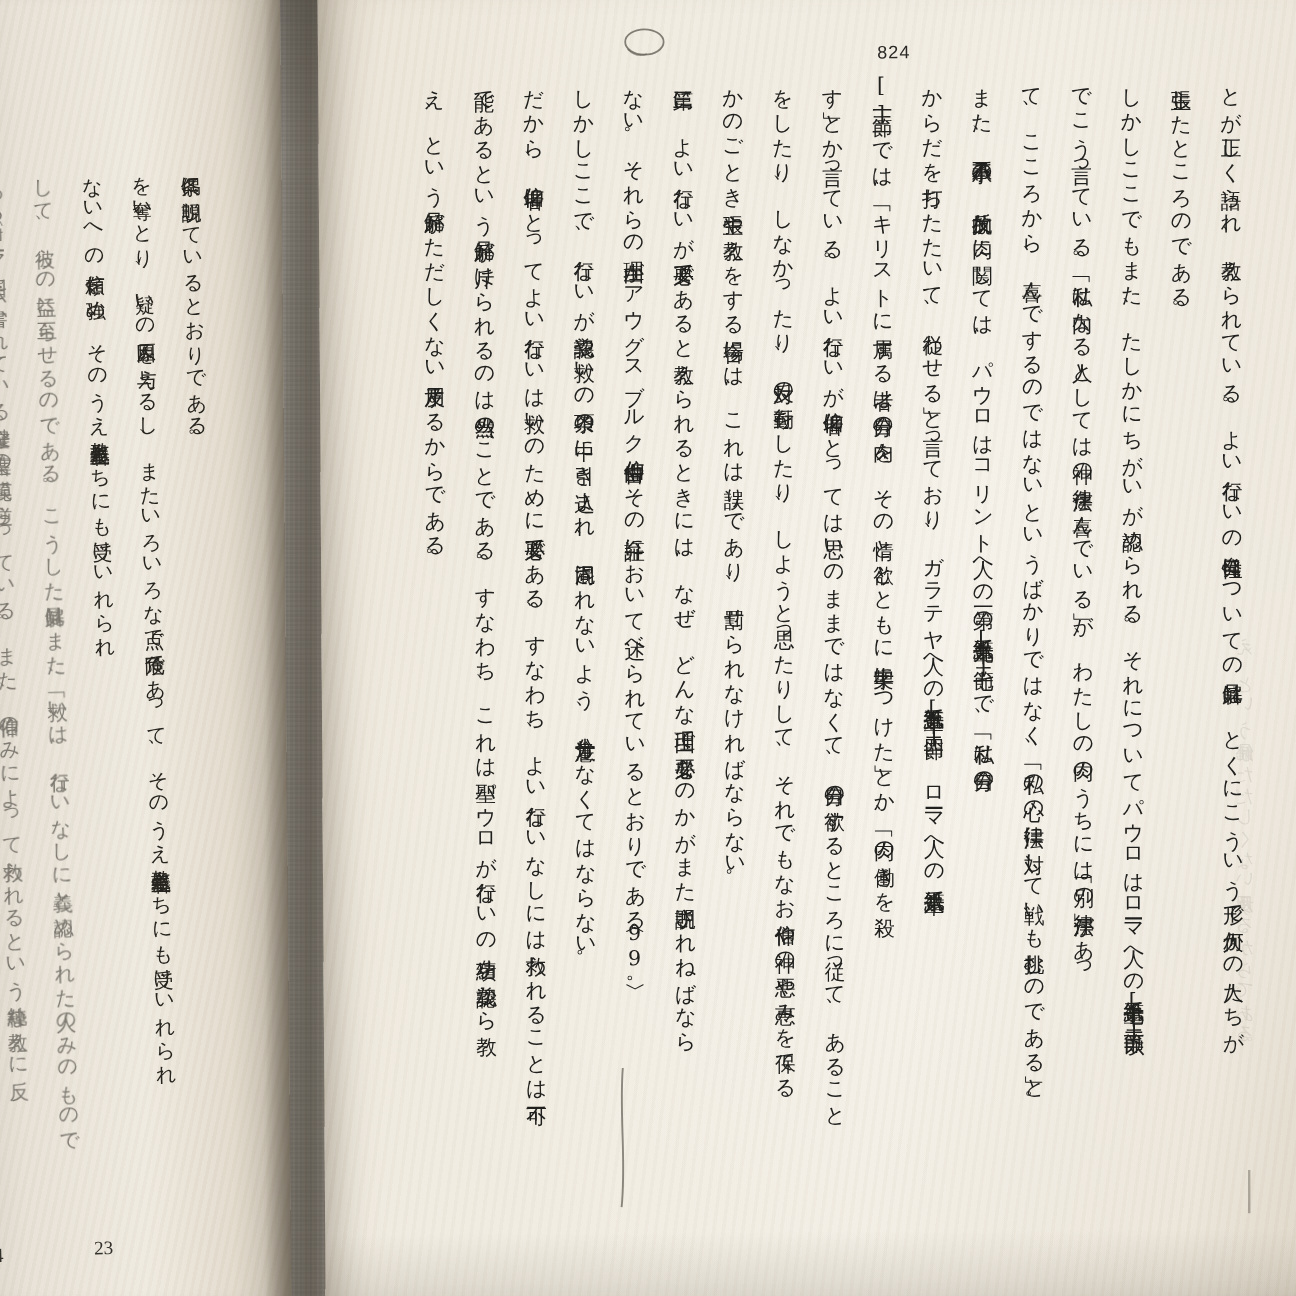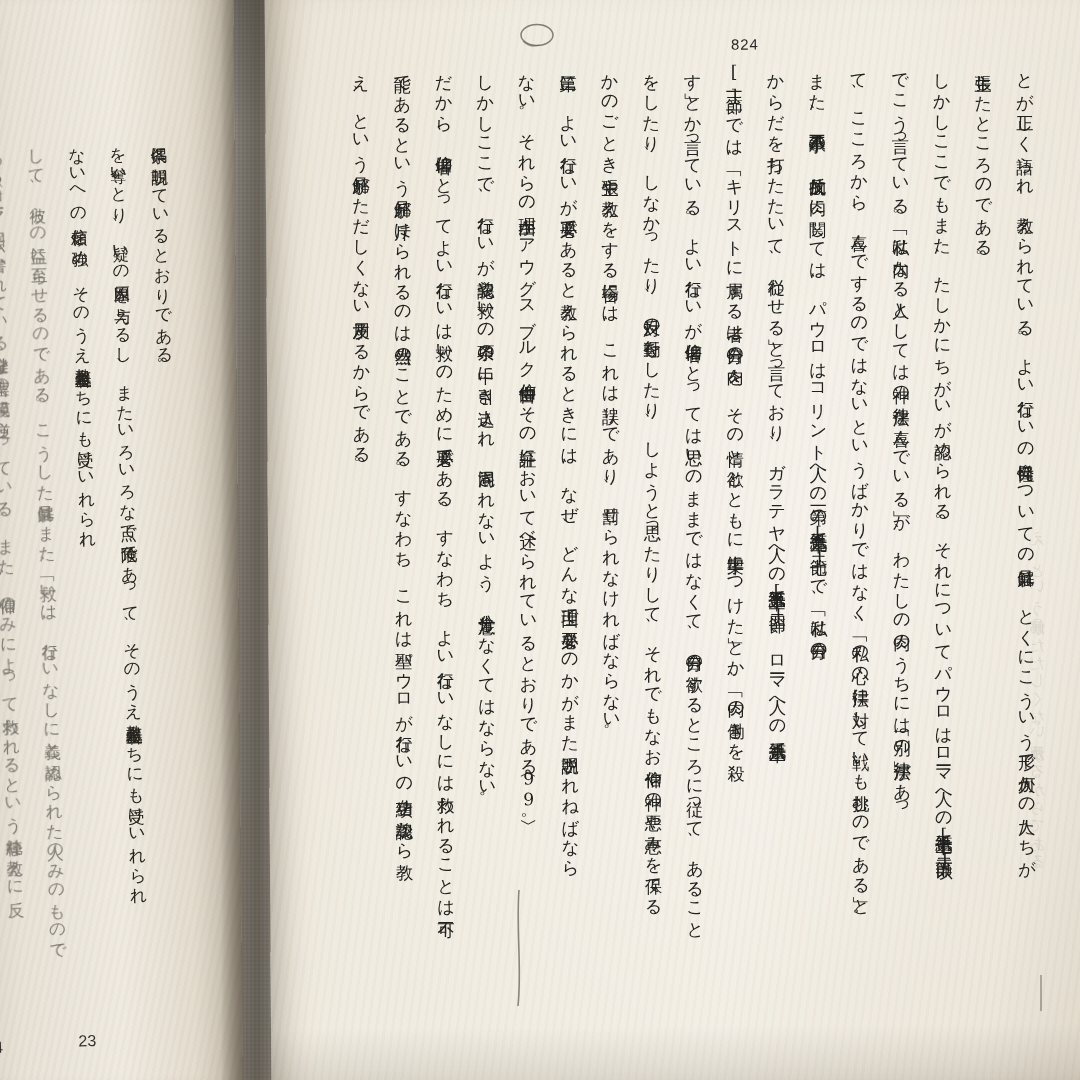--- a/index.html
+++ b/index.html
@@ -155,21 +155,21 @@
     font-family: "Liberation Sans", sans-serif;
     font-size: 15px;
     color: #2a2926;
     letter-spacing: 0.06em;
   }
   
   .page-num-left-a {
     position: absolute;
     left: 104px;
     top: 1046px;
-    font-family: Liberation Sans, sans-serif;
+    font-family: Liberation Serif, serif;
     font-size: 16px;
     color: #33312c;
     transform: rotate(-1deg);
     text-align: right;
   }
   .page-num-left-b {
     position: absolute;
     left: 2px;
     top: 1052px;
     font-family: "Liberation Sans", sans-serif;

